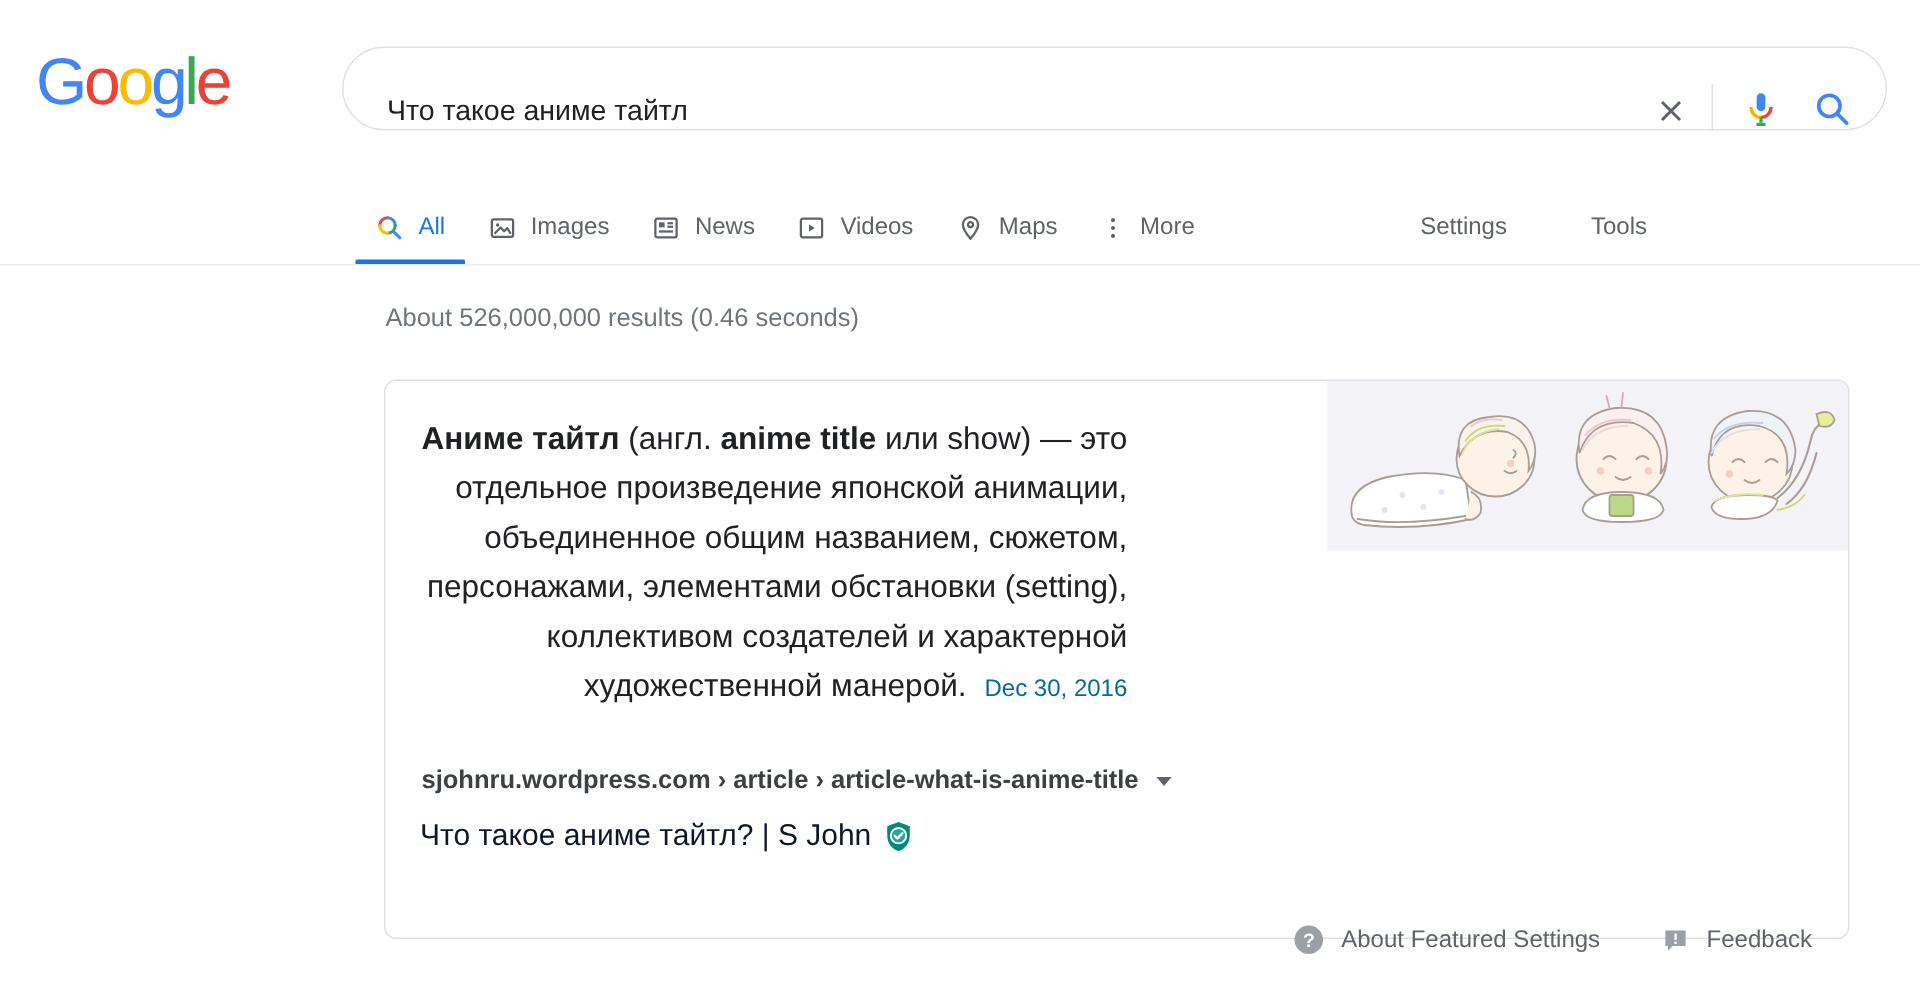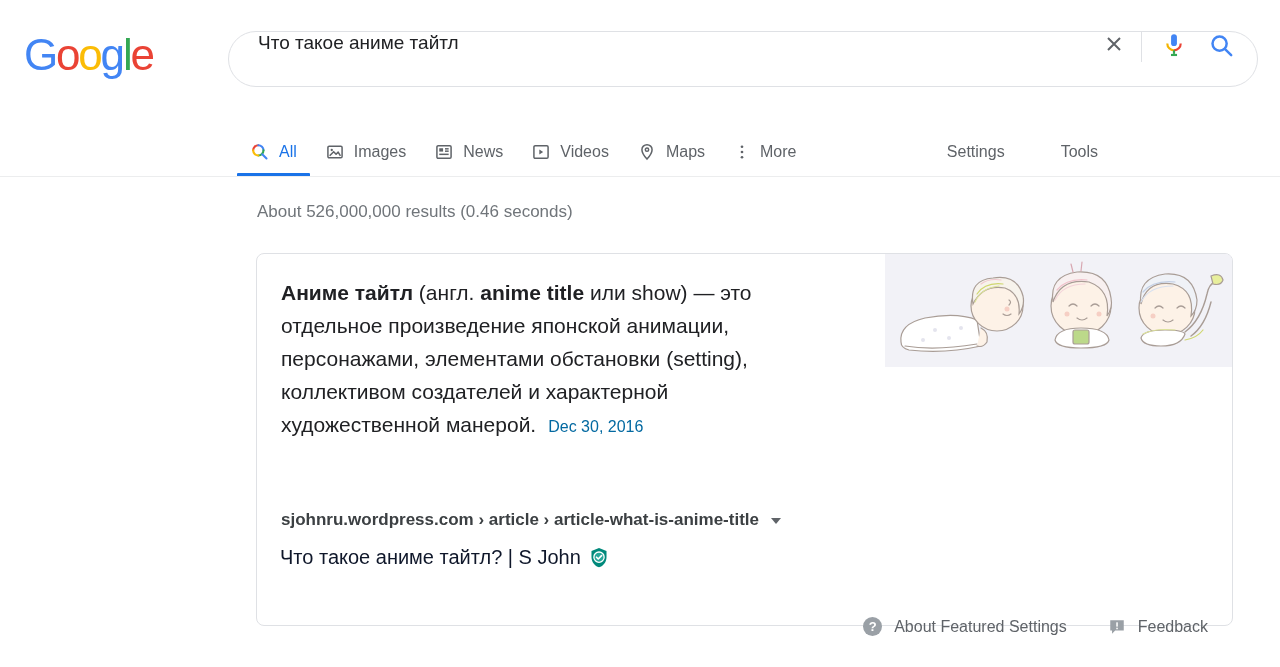--- a/index.html
+++ b/index.html
@@ -7,21 +7,21 @@
               font-family:"Liberation Sans","DejaVu Sans",sans-serif; }
   .abs { position:absolute; }
 
   
   .logo { left:24px; top:30px; font-size:44px; font-weight:500; letter-spacing:-2.2px; cursor:pointer; }
   .logo span { display:inline-block; }
   .lg-b { color:#4285F4; } .lg-r { color:#EA4335; } .lg-y { color:#FBBC05; } .lg-g { color:#34A853; }
 
   .search-bar { left:228px; top:31px; width:1030px; height:56px;
     border:1px solid #dfe1e5; border-radius:28px; background:#fff;
-    display:flex; align-items:flex-start; padding:0 22px 0 29px; }
+    display:flex; align-items:flex-end; padding:0 22px 0 29px; }
   .search-input { flex:1; border:none; outline:none; font-size:19px; color:#202124;
     font-family:inherit; background:transparent; }
   .sb-btn { display:flex; align-items:center; justify-content:center; cursor:pointer; background:none; border:none; padding:0; }
   .sb-divider { width:1px; height:30px; background:#dfe1e5; margin:0 19px 0 15px; }
   .sb-mic { margin-right:21px; }
 
   
   .tabs { left:0; top:127px; width:1164px; height:49px; display:flex; align-items:center;
     padding-left:237px; padding-right:66px; font-size:16px; color:#5f6368; }
   .tab { display:flex; align-items:center; gap:9px; padding:0 13px; margin-right:2px;
@@ -31,21 +31,21 @@
     background:#1a73e8; border-radius:1px 1px 0 0; }
   .menu-link { margin-left:56px; cursor:pointer; white-space:nowrap; }
   .menu-link:first-of-type { margin-left:auto; }
   .header-divider { left:0; top:176px; width:1280px; height:1px; background:#ecedee; }
 
   
   .stats { left:257px; top:202px; font-size:17px; color:#70757a; }
 
   
   .card { left:256px; top:253px; width:977px; height:373px; background:#fff;
-    border:1px solid #dfe1e5; border-radius:8px; }
+    border:1px solid #dfe1e5; border-radius:8px;text-align:right; }
   .thumb { position:absolute; top:0; right:0; width:347px; height:113px;
     border-radius:0 7px 0 0; overflow:hidden; cursor:pointer; background:#f2f2f7; }
   .snippet { position:absolute; left:24px; top:22px; font-size:21px; line-height:33px; color:#202124; }
   .snippet .ln { white-space:pre; }
   .snippet b { font-weight:bold; }
   .date { font-size:16px; color:#0369a1; margin-left:12px; white-space:normal; }
   .breadcrumb-row { position:absolute; left:24px; top:256px; display:flex; align-items:center;
     font-size:17px; color:#3c4043;font-weight:bold; }
   .crumb-arrow { width:0; height:0; border-left:5px solid transparent; border-right:5px solid transparent;
     border-top:6px solid #5f6368; margin-left:12px; margin-top:2px; cursor:pointer; }
@@ -199,20 +199,21 @@
         <path d="M326 22 Q336 18 338 26 Q336 32 328 30 Z" fill="#e8ef9c"></path>
         <path d="M300 86 Q312 84 318 76" stroke="#cfd76f"></path>
         <path d="M258 80 Q270 74 290 76" stroke="#dde39a"></path>
       </g>
     </svg>
   </div>
 
   <div class="snippet">
     <div class="ln"><b>Аниме тайтл</b><span> (англ. </span><b>anime title</b><span> или show) — это</span></div>
     <div class="ln">отдельное произведение японской анимации,</div>
+    <div class="ln">объединенное общим названием, сюжетом,</div>
     <div class="ln">персонажами, элементами обстановки (setting),</div>
     <div class="ln">коллективом создателей и характерной</div>
     <div class="ln"><span>художественной манерой.</span><span class="date">Dec 30, 2016</span></div>
   </div>
 
   <div class="breadcrumb-row">
     <span>sjohnru.wordpress.com › article › article-what-is-anime-title</span>
     <span class="crumb-arrow"></span>
   </div>
 

